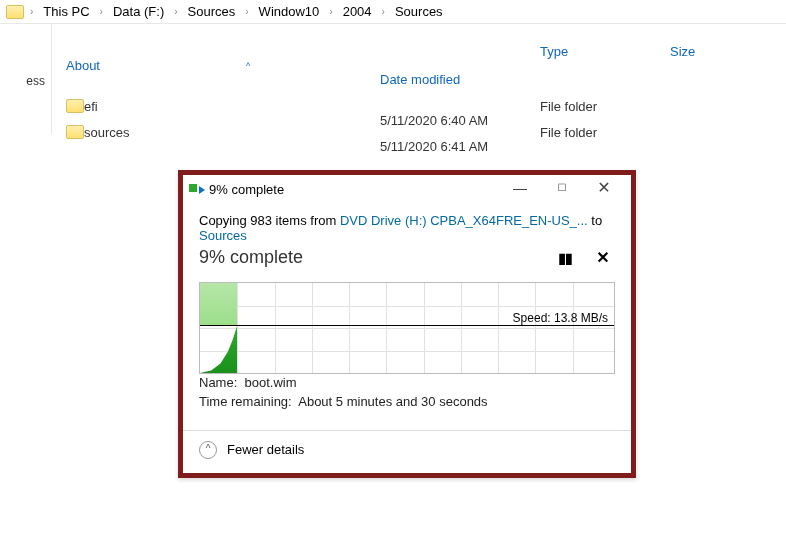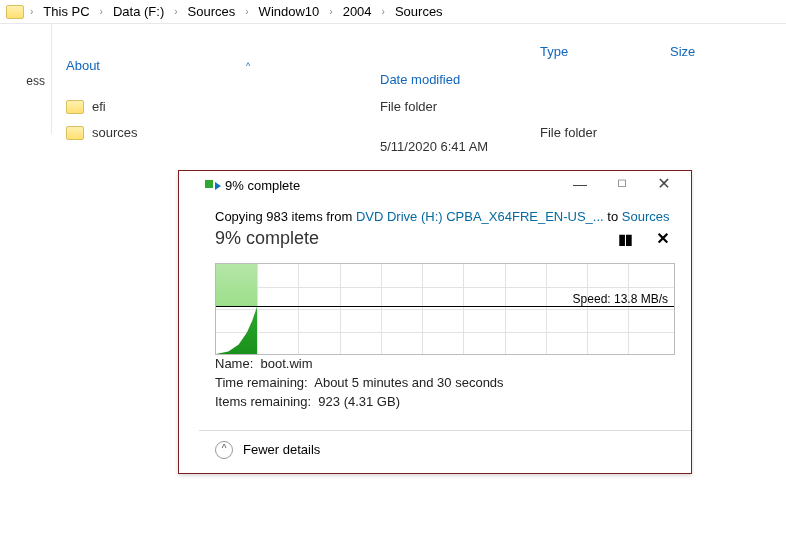--- a/index.html
+++ b/index.html
@@ -15,25 +15,25 @@
 .main { position: absolute; left: 60px; top: 36px; right: 0; }
 .headers { display: flex; padding: 8px 0 6px 0; color: #1066bc; font-size: 13px; }
 .col-name { width: 320px; padding-left: 6px; display:flex; align-items:center; gap:6px;}
 .col-date { width: 160px; margin-top: 28px; }
 .col-type { width: 130px; }
 .col-size { width: 80px; }
 .sort-arrow { font-size: 9px; color: #1066bc; margin-left: 140px; }
 
 .rows { display: flex; flex-direction: column; }
 .row { display: flex; height: 26px; align-items: center; color: #333; }
-.row .col-name { display: flex; align-items: flex-end; gap: 8px; }
+.row .col-name { display: flex; align-items: flex-start; gap: 0; }
 .row .fico { width: 18px; height: 14px; background: linear-gradient(#fff0b0,#ffe070); border: 1px solid #d8c060; border-radius: 2px; }
 
 
-.dialog { position: absolute; left: 178px; top: 170px; width: 514px; border: 1px solid #7f1d1d; background: #fff; box-shadow: 0 2px 4px rgba(0,0,0,.15); padding-left: 20px; }
+.dialog { position: absolute; left: 178px; top: 170px; width: 458px; border: 5px solid #7f1d1d; background: #fff; box-shadow: 0 2px 4px rgba(0,0,0,.15); }
 .titlebar { display: flex; align-items: center; height: 28px; padding: 0 6px; }
 .titlebar .copy-ico { width: 14px; height: 14px; position: relative; margin-right: 6px; }
 .titlebar .copy-ico::before { content:""; position:absolute; width:8px; height:8px; background:#2fa82f; left:0; top:2px; }
 .titlebar .copy-ico::after { content:""; position:absolute; width:0; height:0; border-left:6px solid #1070c8; border-top:4px solid transparent; border-bottom:4px solid transparent; right:-2px; top:4px; }
 .titlebar .title { flex: 1; font-size: 13px; }
 .wbtn { width: 42px; height: 24px; text-align: center; font-size: 14px; color: #444; line-height: 22px; cursor: default; }
 .wbtn.box { font-size: 10px; }
 .wbtn.close { font-size: 16px; }
 
 .dlg-body { padding: 10px 16px 6px; }
@@ -90,20 +90,21 @@
     <div class="col-date">Date modified</div>
     <div class="col-type">Type</div>
     <div class="col-size">Size</div>
   </div>
   <div class="rows">
     <div class="row">
       <div class="col-name">
           <span class="fico"></span>
           <span>efi</span>
         </div>
+      <div class="col-date">5/11/2020 6:40 AM</div>
       <div class="col-type">File folder</div>
       <div class="col-size"></div>
     </div>
     <div class="row">
       <div class="col-name">
           <span class="fico"></span>
           <span>sources</span>
         </div>
       <div class="col-date">5/11/2020 6:41 AM</div>
       <div class="col-type">File folder</div>
@@ -146,20 +147,19 @@
           <div class="hline" style="top:75%"></div>
       </div>
       <div class="chart-fill-top" style="width:9%"></div>
       <div class="chart-fill-bot" style="width:9%"></div>
       <div class="chart-mid"></div>
       <div class="speed-label">Speed: 13.8 MB/s</div>
     </div>
     <div class="details">
       <div><span>Name:</span>&nbsp; <span>boot.wim</span></div>
       <div><span>Time remaining:</span>&nbsp; <span>About 5 minutes and 30 seconds</span></div>
-      <div><span>Items remaining:</span>&nbsp; <span>923 (4.31 GB)</span></div>
     </div>
   </div>
   <div class="dlg-footer">
     <span class="collapse-btn">^</span>
     <span>Fewer details</span>
   </div>
 </div>
 
 </body></html>

